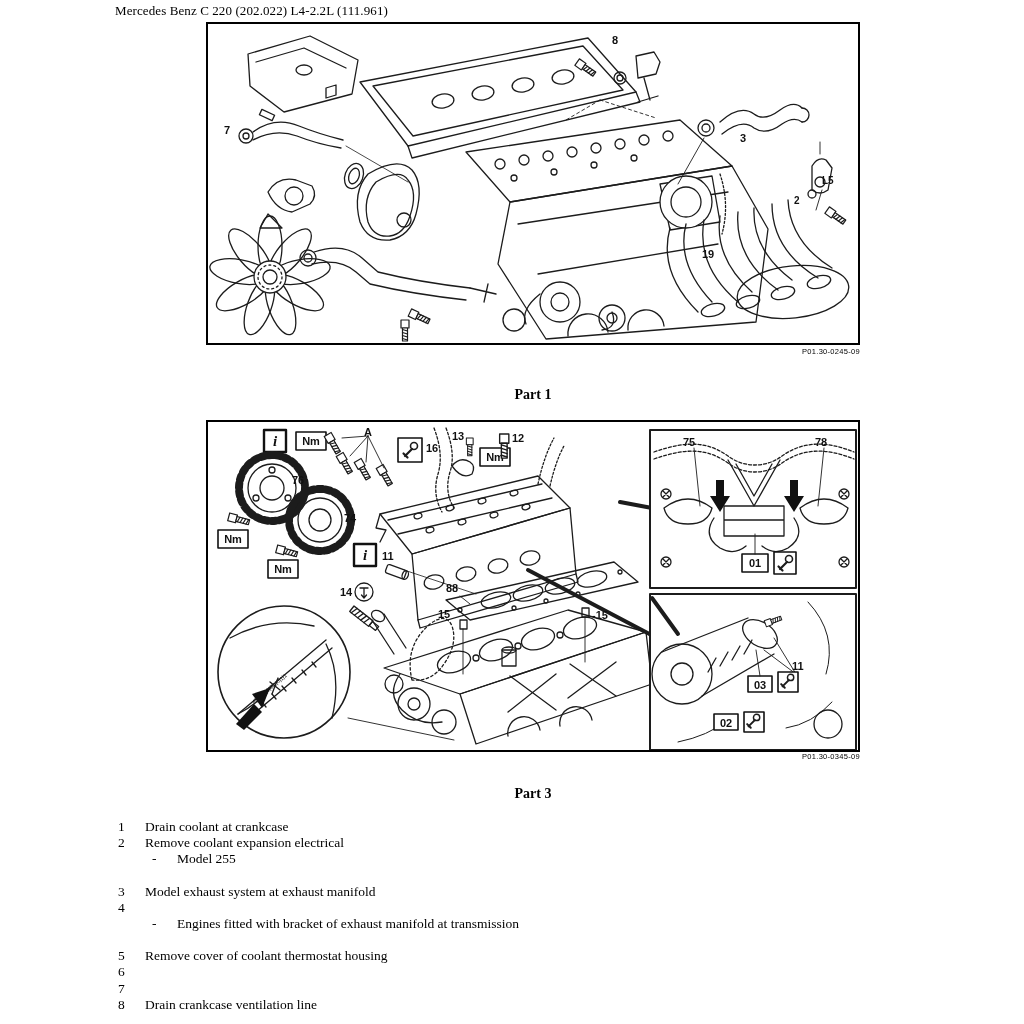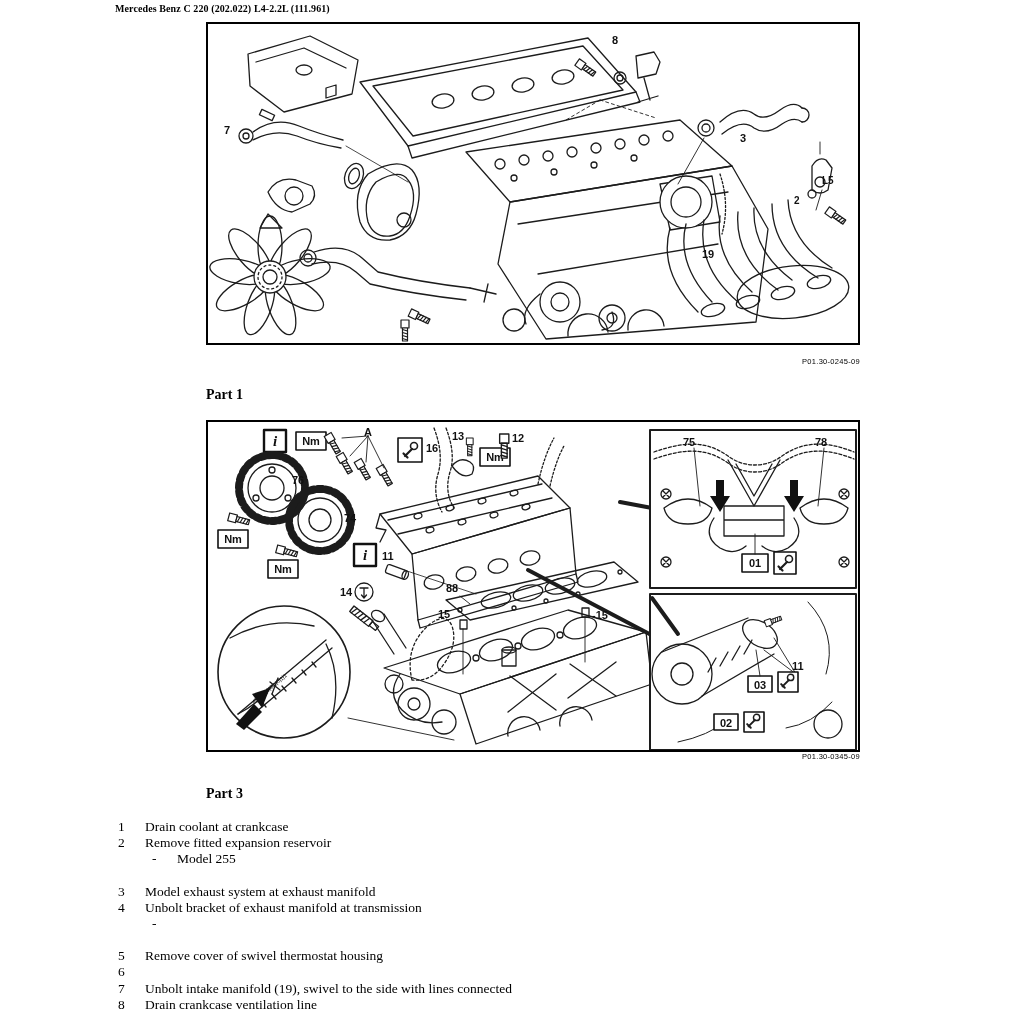--- a/index.html
+++ b/index.html
@@ -1,27 +1,27 @@
 <!DOCTYPE html>
 <html><head>
 <meta charset="utf-8">
 <style>
   *{box-sizing:border-box}
   html,body{margin:0;padding:0}
   body{width:1024px;height:1024px;position:relative;background:#fff;
        font-family:"Liberation Serif",serif;color:#000;overflow:hidden}
   .abs{position:absolute}
-  #title{left:115px;top:3px;font-weight:bold;font-size:10px;letter-spacing:.1px}
+  #title{left:115px;top:3px;font-weight:normal;font-size:13px;letter-spacing:.1px}
   .fig{border:2px solid #000;background:#fff}
   #fig1{left:206px;top:22px;width:654px;height:323px}
   #fig2{left:206px;top:420px;width:654px;height:332px}
   .ref{left:206px;width:654px;text-align:right;font:7.5px "Liberation Sans",sans-serif;letter-spacing:.3px}
-  #ref1{top:357px}
+  #ref1{top:347px}
   #ref2{top:752px}
-  .cap{left:206px;width:654px;text-align:left;font-weight:bold;font-size:14px}
+  .cap{left:206px;width:654px;text-align:center;font-weight:bold;font-size:14px}
   #cap1{top:387px}
   #cap2{top:786px}
   #steps{left:118px;top:819px;width:610px;font-size:13.5px;line-height:16.2px}
   .step{display:flex}
   .step .n{width:27px;flex:none}
   .sub{display:flex;margin-left:34px}
   .sub .m{width:25px;flex:none}
   .gap{margin-top:16px}
   svg{display:block}
   .art{stroke:#1c1c1c;fill:none;stroke-width:1.3;stroke-linecap:round;stroke-linejoin:round}
@@ -452,45 +452,44 @@
 <div id="ref2" class="abs ref">P01.30-0345-09</div>
 <div id="cap2" class="abs cap">Part 3</div>
 
 <div id="steps" class="abs">
   <div class="step">
     <span class="n">1</span>
     <span class="t">Drain coolant at crankcase</span>
   </div>
   <div class="step">
     <span class="n">2</span>
-    <span class="t">Remove fitted expansion reservoir</span>
+    <span class="t">Remove coolant expansion electrical</span>
   </div>
   <div class="sub">
     <span class="m">-</span>
     <span>Model 255</span>
   </div>
   <div class="step gap">
     <span class="n">3</span>
     <span class="t">Model exhaust system at exhaust manifold</span>
   </div>
   <div class="step">
     <span class="n">4</span>
-    <span class="t">Unbolt bracket of exhaust manifold at transmission</span>
   </div>
   <div class="sub">
     <span class="m">-</span>
+    <span>Engines fitted with bracket of exhaust manifold at transmission</span>
   </div>
   <div class="step gap">
     <span class="n">5</span>
-    <span class="t">Remove cover of swivel thermostat housing</span>
+    <span class="t">Remove cover of coolant thermostat housing</span>
   </div>
   <div class="step">
     <span class="n">6</span>
   </div>
   <div class="step">
     <span class="n">7</span>
-    <span class="t">Unbolt intake manifold (19), swivel to the side with lines connected</span>
   </div>
   <div class="step">
     <span class="n">8</span>
     <span class="t">Drain crankcase ventilation line</span>
   </div>
 </div>
 
 </body></html>

